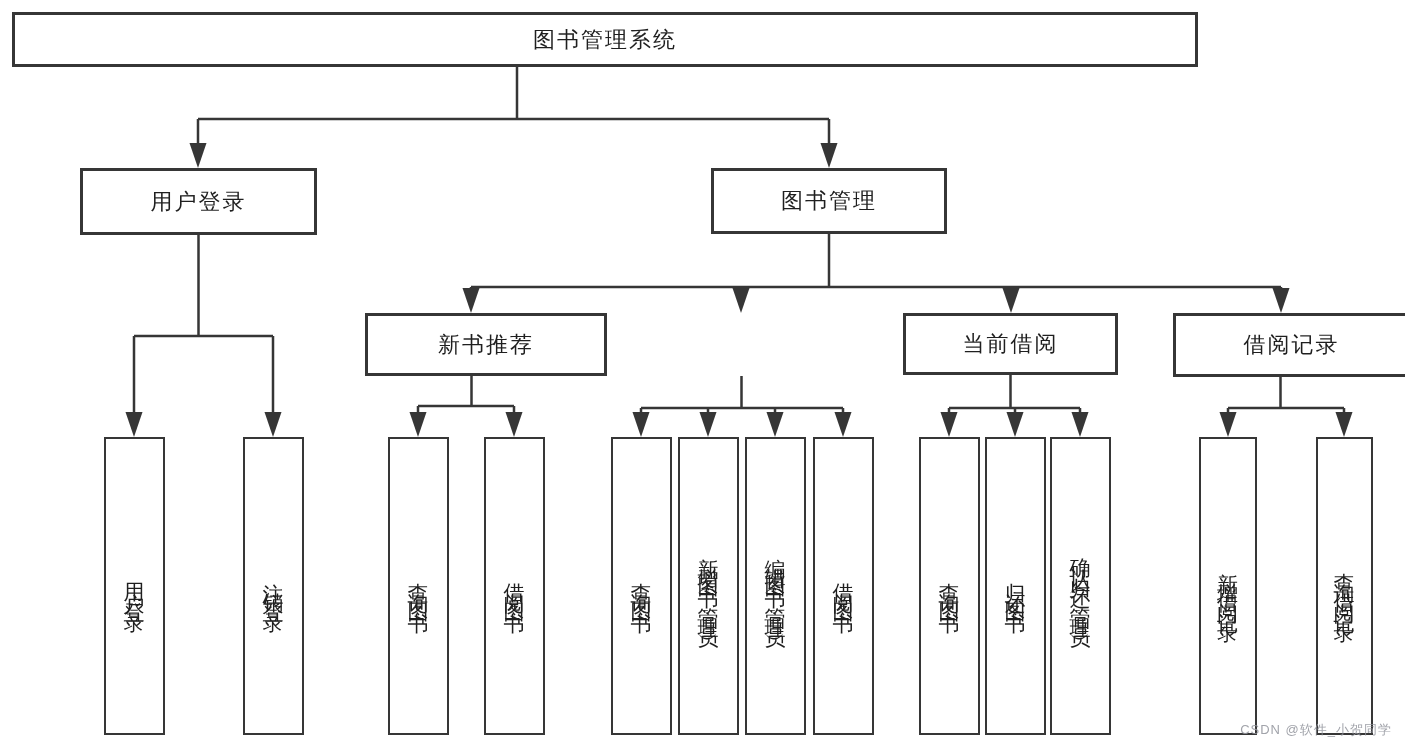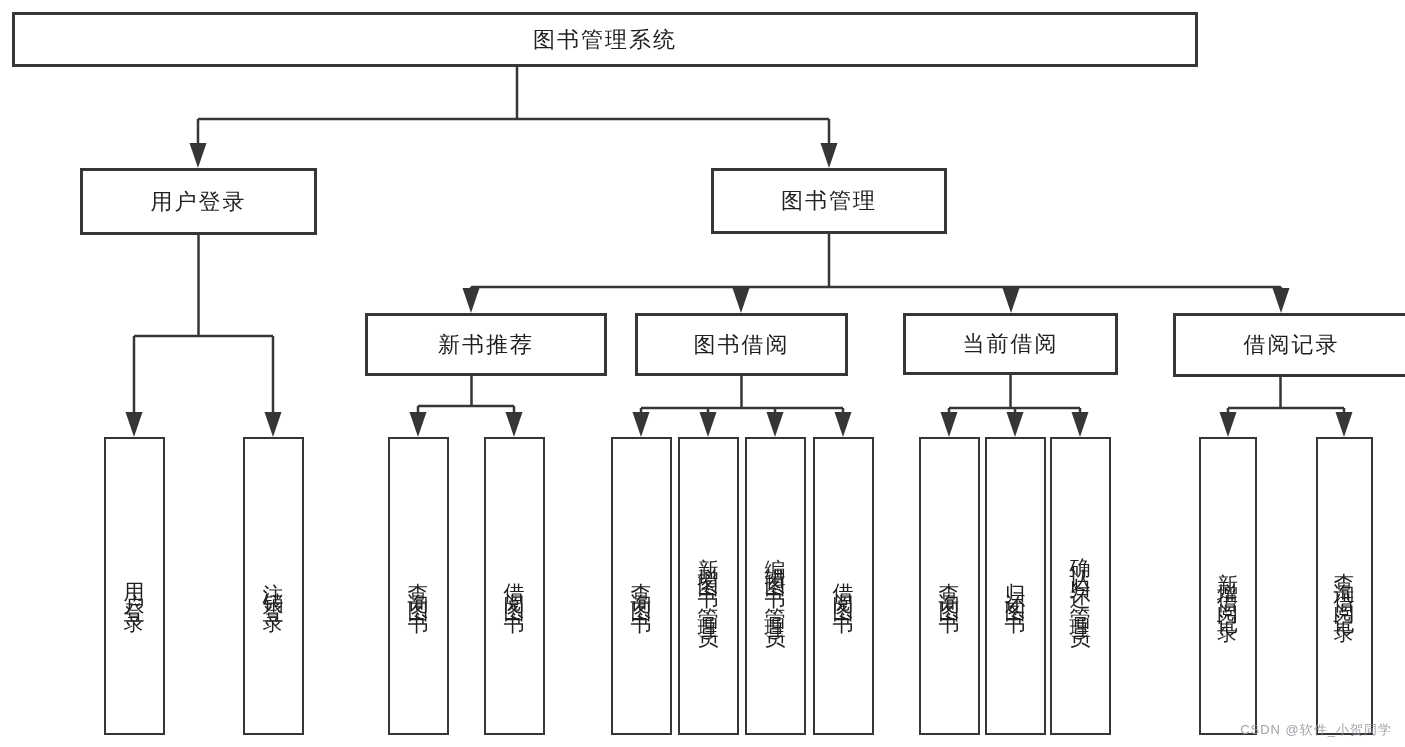--- a/index.html
+++ b/index.html
@@ -82,23 +82,20 @@
   <div class="node" style="left:80px;top:168px;width:237px;height:67px;">
     <span class="h-label">用户登录</span>
   </div>
   <div class="node" style="left:711px;top:168px;width:236px;height:66px;">
     <span class="h-label">图书管理</span>
   </div>
 
   <div class="node" style="left:365px;top:313px;width:242px;height:63px;">
     <span class="h-label">新书推荐</span>
   </div>
-  <div class="node" style="left:635px;top:313px;width:213px;height:63px;">
-    <span class="h-label">图书借阅</span>
-  </div>
   <div class="node" style="left:903px;top:313px;width:215px;height:62px;text-align:right;">
     <span class="h-label">当前借阅</span>
   </div>
   <div class="node" style="left:1173px;top:313px;width:237px;height:64px;">
     <span class="h-label">借阅记录</span>
   </div>
 
   <div class="node leaf" style="left:104px;top:437px;width:61px;height:298px;">
     <span class="v-label">用户登录</span>
   </div>

